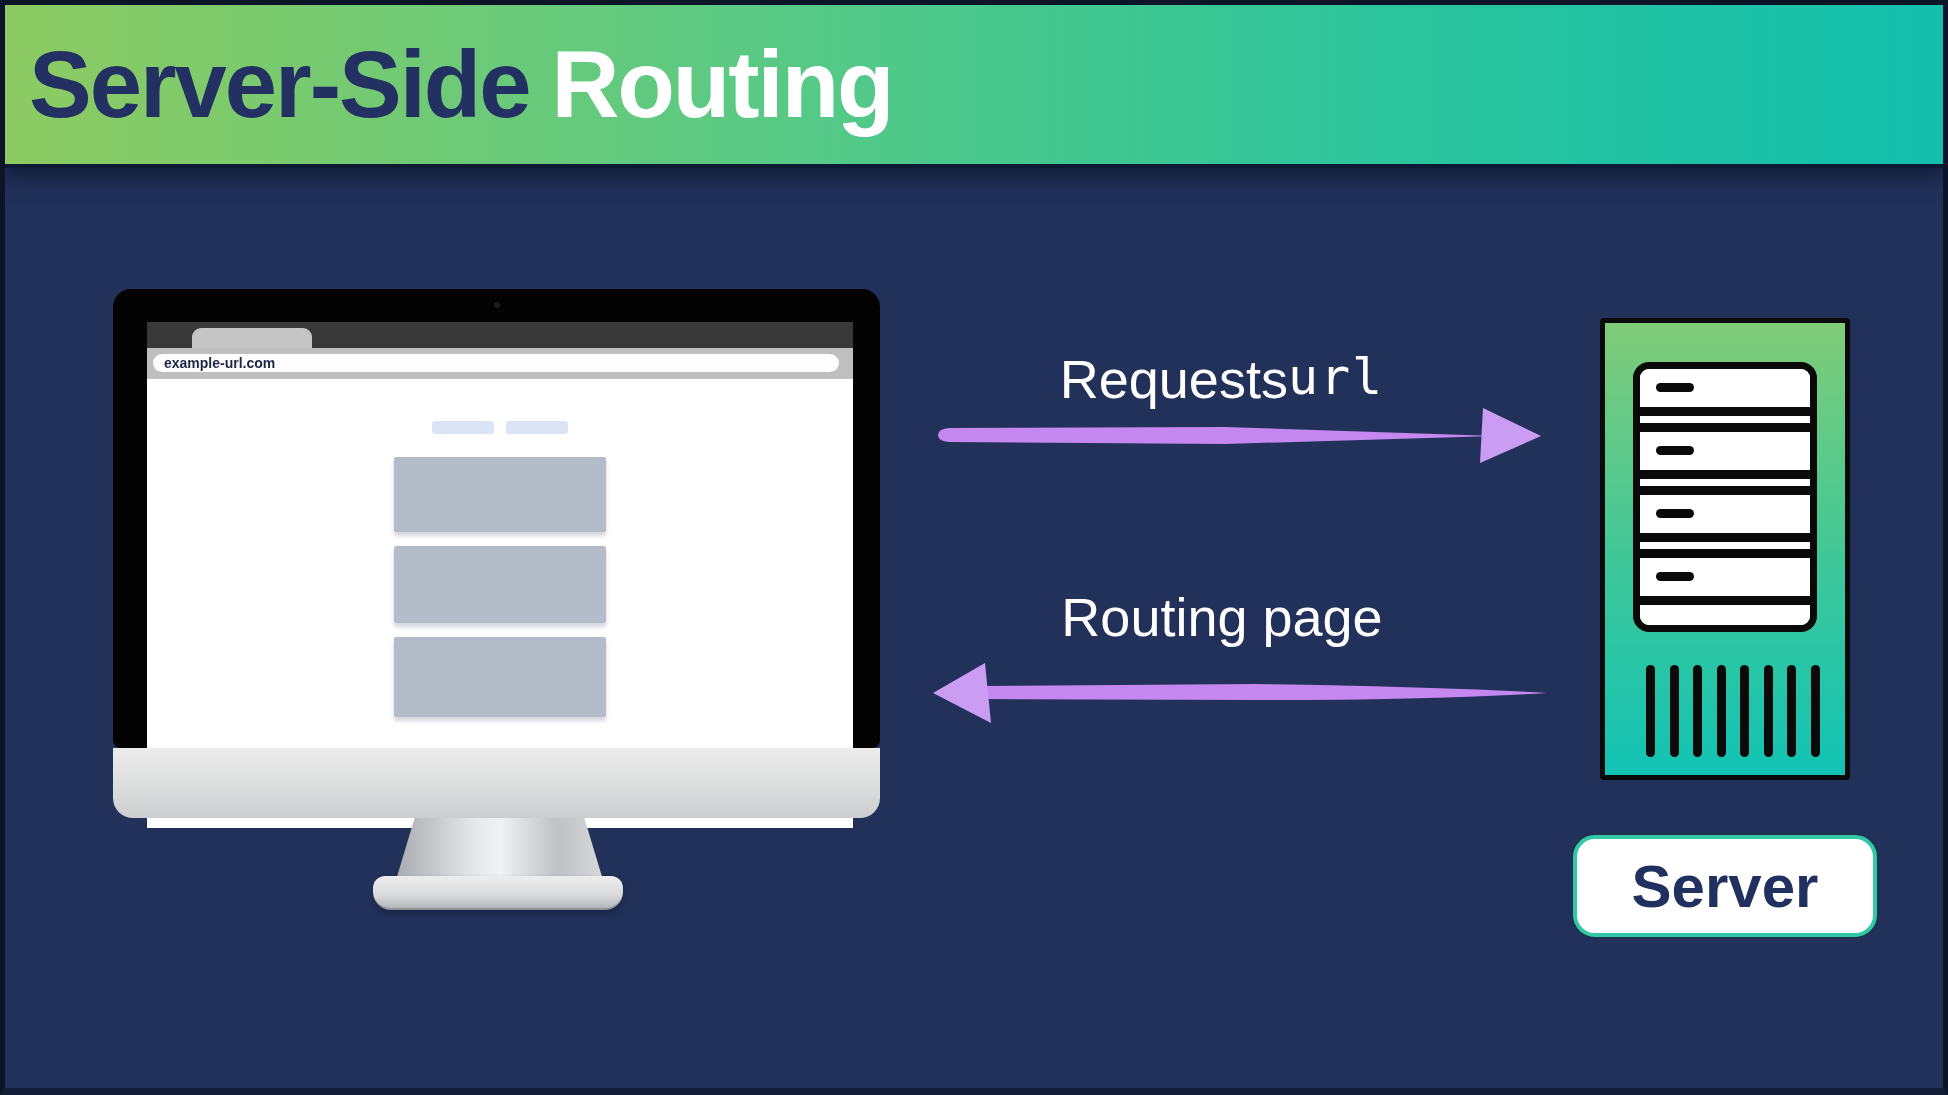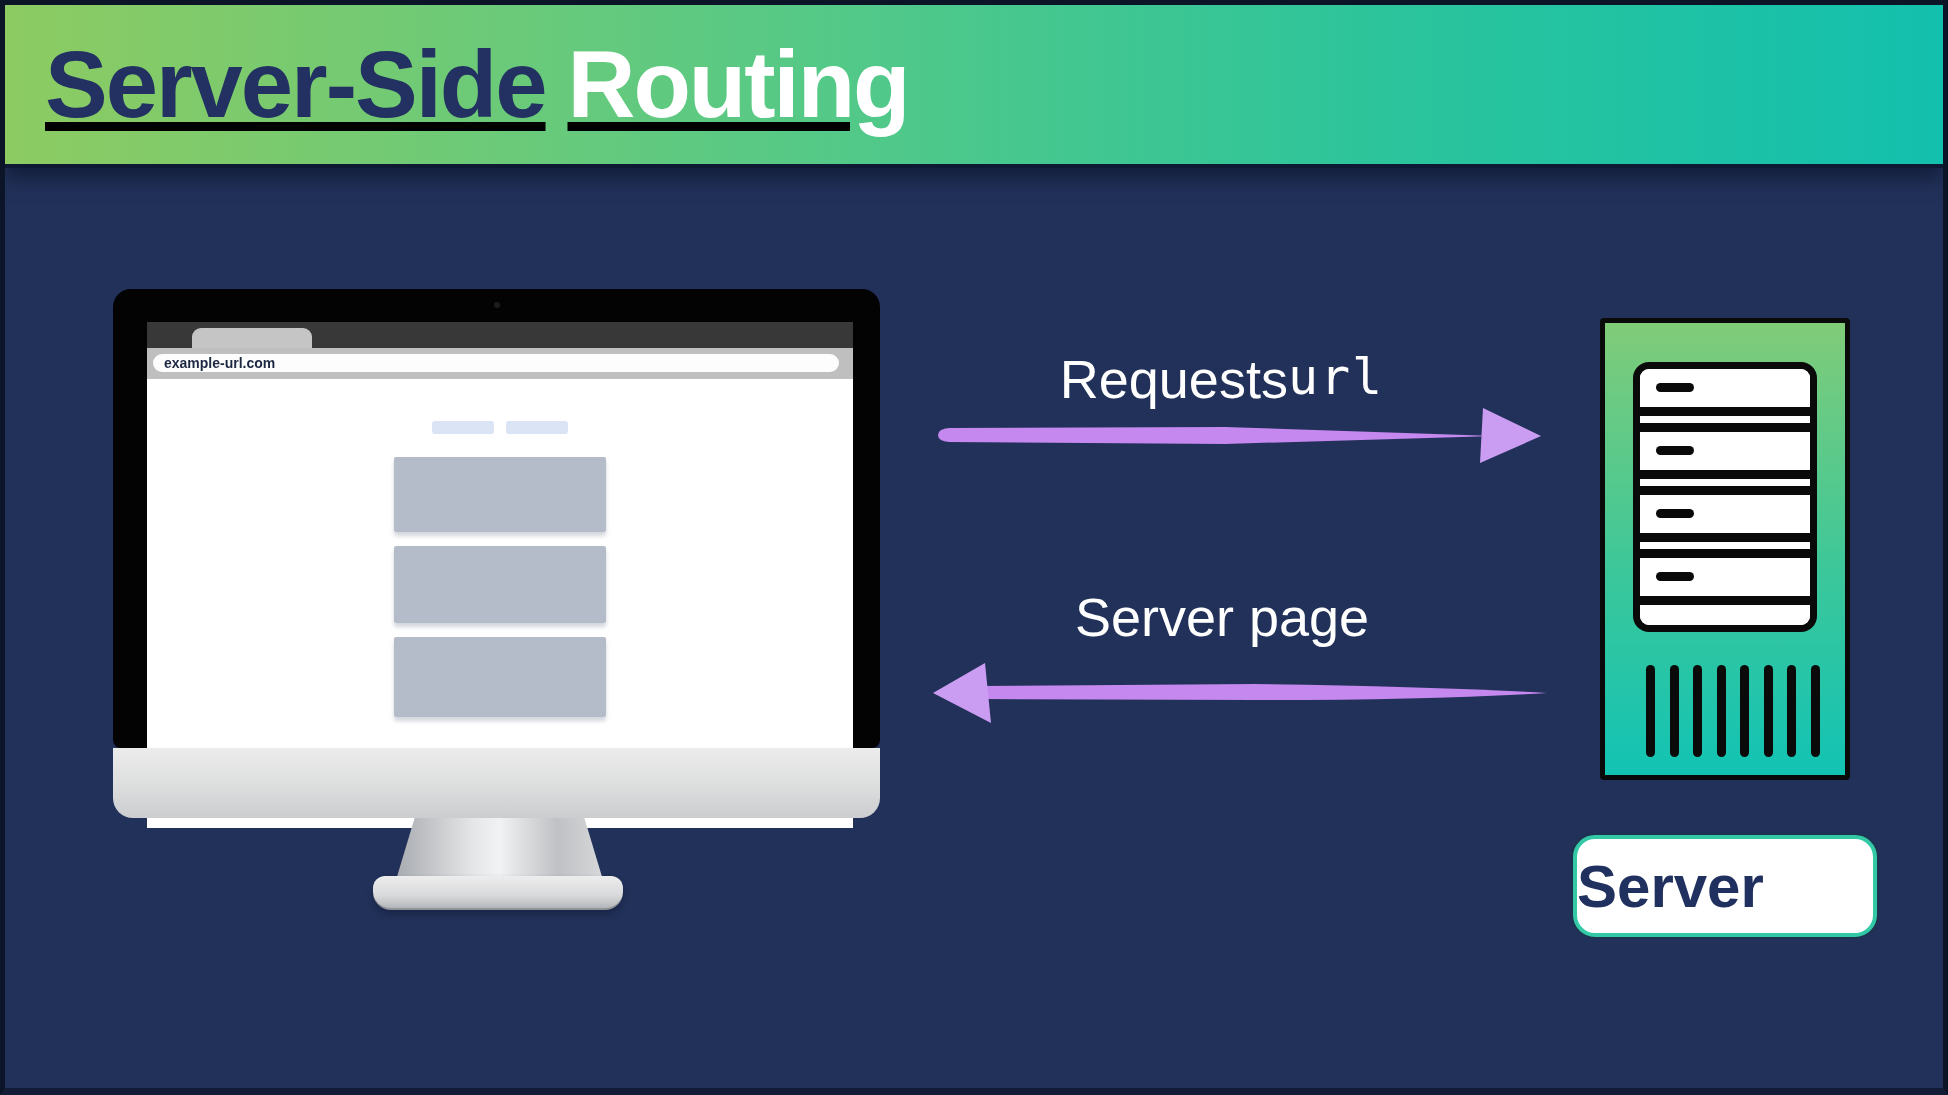--- a/index.html
+++ b/index.html
@@ -12,21 +12,21 @@
   .frame{position:absolute;inset:0;border:5px solid #0c1527;border-bottom-width:7px;border-bottom-color:#131c36;pointer-events:none;z-index:50;}
 
   
   .banner{
     position:absolute;left:5px;top:5px;right:5px;height:159px;
     background:linear-gradient(90deg,#8dcb62 0%,#55c987 42%,#2bc49c 72%,#13c0ad 100%);
     border-bottom:4px solid #0e1a33;
     box-shadow:0 10px 18px rgba(8,14,34,.55);
     display:flex;align-items:center;
   }
-  .banner-title{margin-left:40px;font-size:94px;font-weight:700;letter-spacing:-2px;white-space:nowrap;text-decoration:underline;}
+  .banner-title{margin-left:24px;font-size:94px;font-weight:700;letter-spacing:-2px;white-space:nowrap;}
   .title-navy{color:#233162;}
   .title-white{color:#ffffff;margin-left:22px;}
 
   
   .monitor{position:absolute;left:113px;top:289px;width:767px;height:630px;}
   .bezel{position:absolute;left:0;top:0;width:767px;height:459px;background:#030303;border-radius:18px 18px 8px 8px;}
   .camera{position:absolute;left:381px;top:13px;width:6px;height:6px;border-radius:50%;background:#1d1d1d;}
   .screen{position:absolute;left:34px;top:33px;width:706px;height:506px;background:#ffffff;overflow:hidden;display:flex;flex-direction:column;}
   .tabstrip{height:26px;background:#383838;display:flex;align-items:flex-end;flex:none;}
   .tab{margin-left:45px;width:120px;height:20px;background:#c5c5c5;border-radius:9px 9px 0 0;}
@@ -69,21 +69,21 @@
     display:flex;flex-direction:column;overflow:hidden;}
   .unit{height:38px;flex:none;position:relative;background:#ffffff;}
   .unit-dash{position:absolute;left:16px;top:14px;width:38px;height:9px;background:#0a0a0a;border-radius:5px;}
   .sep-bar{height:9px;flex:none;background:#0a0a0a;}
   .sep-gap{height:7px;flex:none;background:#ffffff;}
   .rack-footer{flex:1;background:#ffffff;}
   .vents{position:absolute;left:41px;top:342px;width:174px;height:92px;display:flex;justify-content:space-between;}
   .vent{width:9px;height:92px;background:#0a0a0a;border-radius:5px;}
   .server-label{position:absolute;left:1573px;top:835px;width:304px;height:102px;
     background:#ffffff;border:4px solid #33c9a6;border-radius:22px;box-sizing:border-box;
-    display:flex;align-items:center;
+    display:flex;align-items:center;justify-content:center;
     box-shadow:0 0 0 2px rgba(16,60,54,.25);}
   .server-label-text{font-size:60px;font-weight:700;color:#21315f;letter-spacing:0;}
 </style>
 </head>
 <body>
 
 <div class="stage">
 
   <header class="banner">
     <div class="banner-title">
@@ -122,21 +122,21 @@
   <div class="flow-label req-label">
     <span>Requests</span>
     <span class="code">url</span>
   </div>
   <svg class="arrow-svg arrow-right" width="612" height="66" viewBox="0 0 612 66">
     <path d="M14,25 Q3,26 3,32 Q3,38 14,39 L290,41 L560,33 L290,24 Z" fill="#c488ee"></path>
     <polygon points="548,5 545,60 606,33" fill="#cb9df2"></polygon>
   </svg>
 
   <div class="flow-label ret-label">
-    <span>Server page</span>
+    <span>Routing page</span>
   </div>
   <svg class="arrow-svg arrow-left" width="630" height="76" viewBox="0 0 630 76">
     <path d="M56,31 L330,29 Q500,31 622,38 Q500,45 330,45 L56,44 Z" fill="#c488ee"></path>
     <polygon points="60,8 66,68 8,38" fill="#cb9df2"></polygon>
   </svg>
 
   <div class="server-box">
     <div class="rack">
       <div class="unit">
           <div class="unit-dash"></div>

